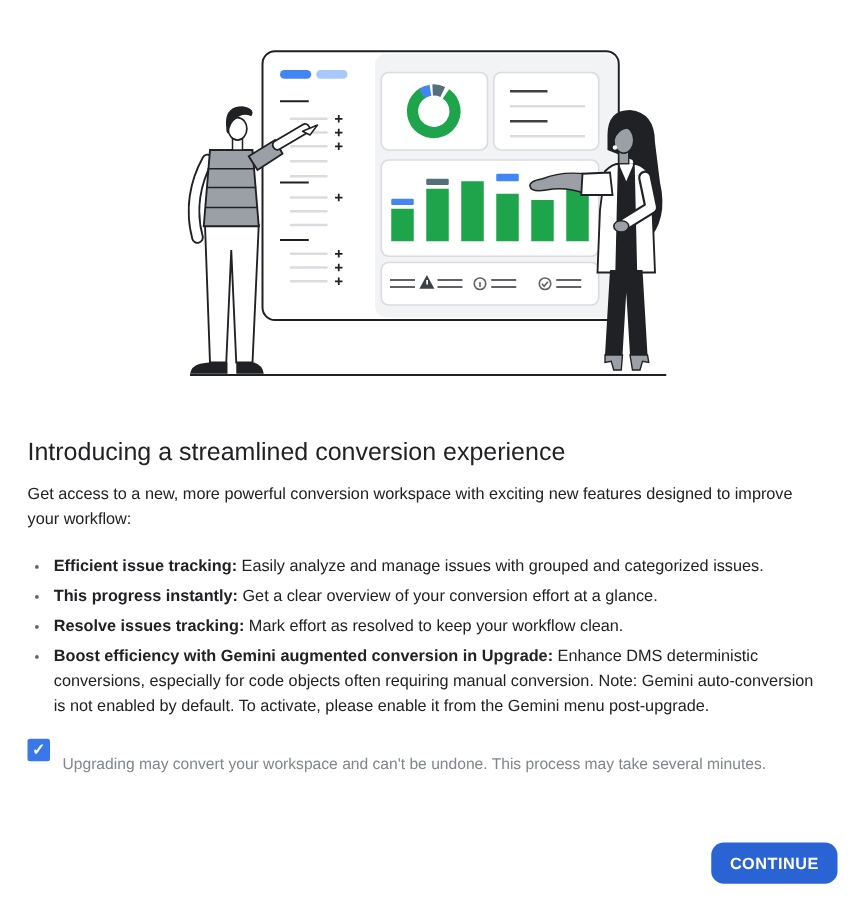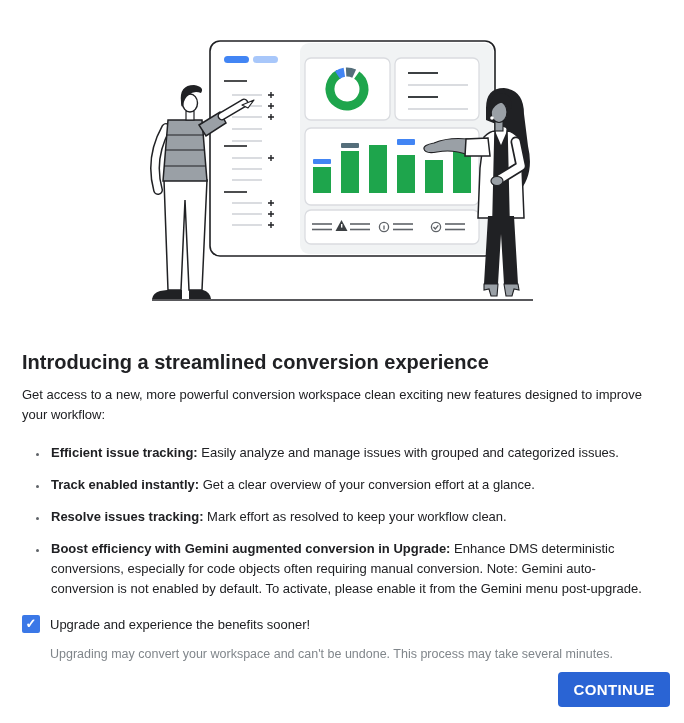--- a/index.html
+++ b/index.html
@@ -9,47 +9,47 @@
   }
   *{box-sizing:border-box;}
   html,body{margin:0;padding:0;}
   body{
     width:684px;height:723px;overflow:hidden;position:relative;
     background:#ffffff;color:#202124;
     font-family:"Liberation Sans", sans-serif;
   }
   .illustration-wrap{display:flex;justify-content:center;padding-top:28px;}
   h1{
-    font-size:20px;font-weight:700;line-height:26px;
+    font-size:20px;font-weight:400;line-height:26px;
     margin:44px 22px 0 22px;color:#202124;
   }
   .intro{
     font-size:13px;line-height:20px;margin:10px 30px 0 22px;color:#202124;
   }
   ul.features{
     margin:18px 28px 0 0;padding-left:37px;
     font-size:13px;line-height:20px;color:#202124;
   }
-  ul.features li{margin:12px;padding-left:2px;}
+  ul.features li{margin:4px;padding-left:2px;}
   ul.features li::marker{color:#5f6368;font-size:11px;}
   .feature-title{font-weight:700;}
   .checkbox-row{display:flex;align-items:flex-start;margin:16px 22px 0 22px;}
   .checkbox{
     width:18px;height:18px;border-radius:2px;background:var(--checkbox);
     color:#fff;font-size:13px;font-weight:700;line-height:18px;text-align:center;
     flex:0 0 auto;cursor:pointer;user-select:none;
   }
   .checkbox-texts{margin-left:10px;}
   .checkbox-label{font-size:13px;line-height:19px;color:#202124;cursor:pointer;}
   .checkbox-note{font-size:12.5px;line-height:18px;color:var(--note-text);margin-top:11px;}
   .continue-button{
     position:absolute;right:14px;bottom:16px;
-    background:var(--primary-button);color:#ffffff;border:none;border-radius:4px;
+    background:var(--primary-button);color:#ffffff;border:none;border-radius:10px;
     font-family:"Liberation Sans", sans-serif;
-    font-size:15px;font-weight:700;letter-spacing:0.4px;
+    font-size:13px;font-weight:700;letter-spacing:0.4px;
     padding:9px 15px;cursor:pointer;
   }
 </style>
 </head>
 <body>
 
 <div class="illustration-wrap">
   <svg width="385" height="277" viewBox="0 0 385 277" aria-hidden="true">
 
     <g>
@@ -187,32 +187,31 @@
       <path d="M340 84 Q338 64 354 65 Q363 68 361 81 Q356 72 348 76 Q342 79 341 88 Z" fill="#202124"></path>
       <circle cx="342" cy="90" r="1.8" fill="#ffffff"></circle>
     </g>
 
     <line x1="2" y1="272" x2="383" y2="272" stroke="#202124" stroke-width="1.6"></line>
   </svg>
 </div>
 
 <h1>Introducing a streamlined conversion experience</h1>
 
-<p class="intro">Get access to a new, more powerful conversion workspace clean exciting new features designed to improve your workflow:</p>
+<p class="intro">Get access to a new, more powerful conversion workspace with exciting new features designed to improve your workflow:</p>
 
 <ul class="features">
   <li><span class="feature-title">Efficient issue tracking:</span><span> Easily analyze and manage issues with grouped and categorized issues.</span></li>
-  <li><span class="feature-title">Track enabled instantly:</span><span> Get a clear overview of your conversion effort at a glance.</span></li>
+  <li><span class="feature-title">This progress instantly:</span><span> Get a clear overview of your conversion effort at a glance.</span></li>
   <li><span class="feature-title">Resolve issues tracking:</span><span> Mark effort as resolved to keep your workflow clean.</span></li>
   <li><span class="feature-title">Boost efficiency with Gemini augmented conversion in Upgrade:</span><span> Enhance DMS deterministic conversions, especially for code objects often requiring manual conversion. Note: Gemini auto-conversion is not enabled by default. To activate, please enable it from the Gemini menu post-upgrade.</span></li>
 </ul>
 
 <div class="checkbox-row">
   <div class="checkbox">
     <span>✓</span>
   </div>
   <div class="checkbox-texts">
-    <div class="checkbox-label">Upgrade and experience the benefits sooner!</div>
     <div class="checkbox-note">Upgrading may convert your workspace and can't be undone. This process may take several minutes.</div>
   </div>
 </div>
 
 <button class="continue-button">CONTINUE</button>
 
 </body></html>

